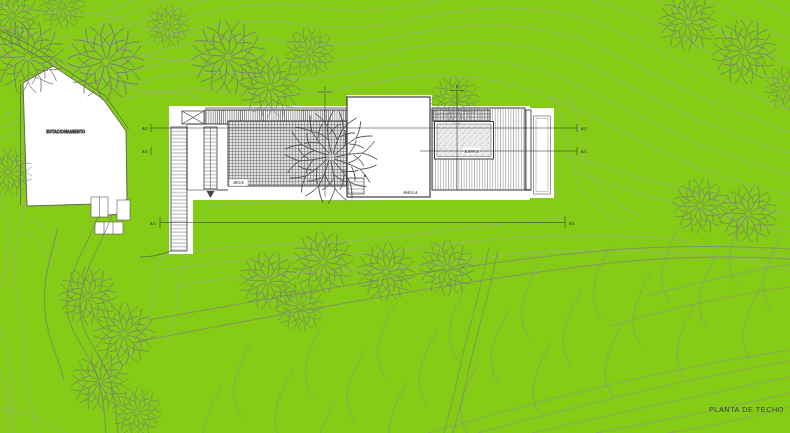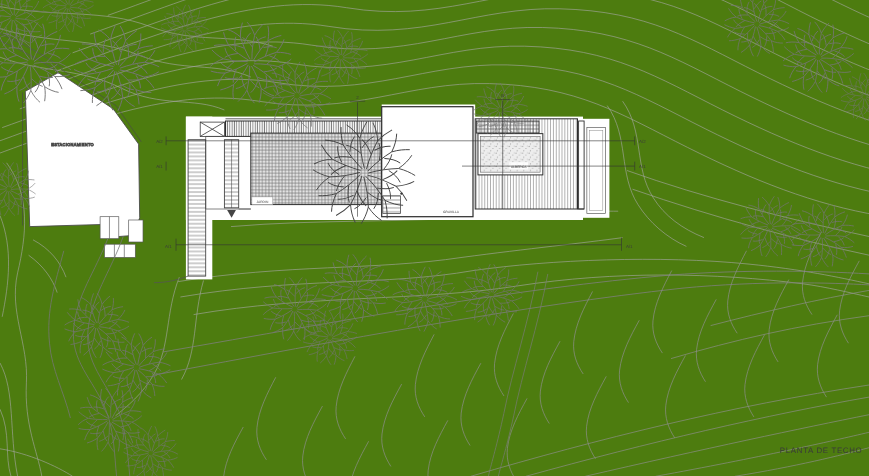--- a/index.html
+++ b/index.html
@@ -1,16 +1,16 @@
 <!DOCTYPE html>
 <html><head>
 <meta charset="utf-8">
 <style>
   html,body{margin:0;padding:0;background:#fff;}
-  .page{position:relative;width:790px;height:433px;background:#4d7c0f;overflow:hidden;
+  .page{position:relative;width:790px;height:433px;background:#84cc16;overflow:hidden;
         font-family:"Liberation Sans", sans-serif;}
   svg{position:absolute;left:0;top:0;}
   svg text{font-family:"Liberation Sans", sans-serif;fill:#3a3a3a;}
   .tiny{font-size:4px;}
   .micro{font-size:3px;}
   .title-text{font-size:7.2px;letter-spacing:.6px;fill:#3a3a3a;}
   .parking-text{font-size:3.6px;letter-spacing:.3px;fill:#555;}
 </style>
 </head>
 <body>

